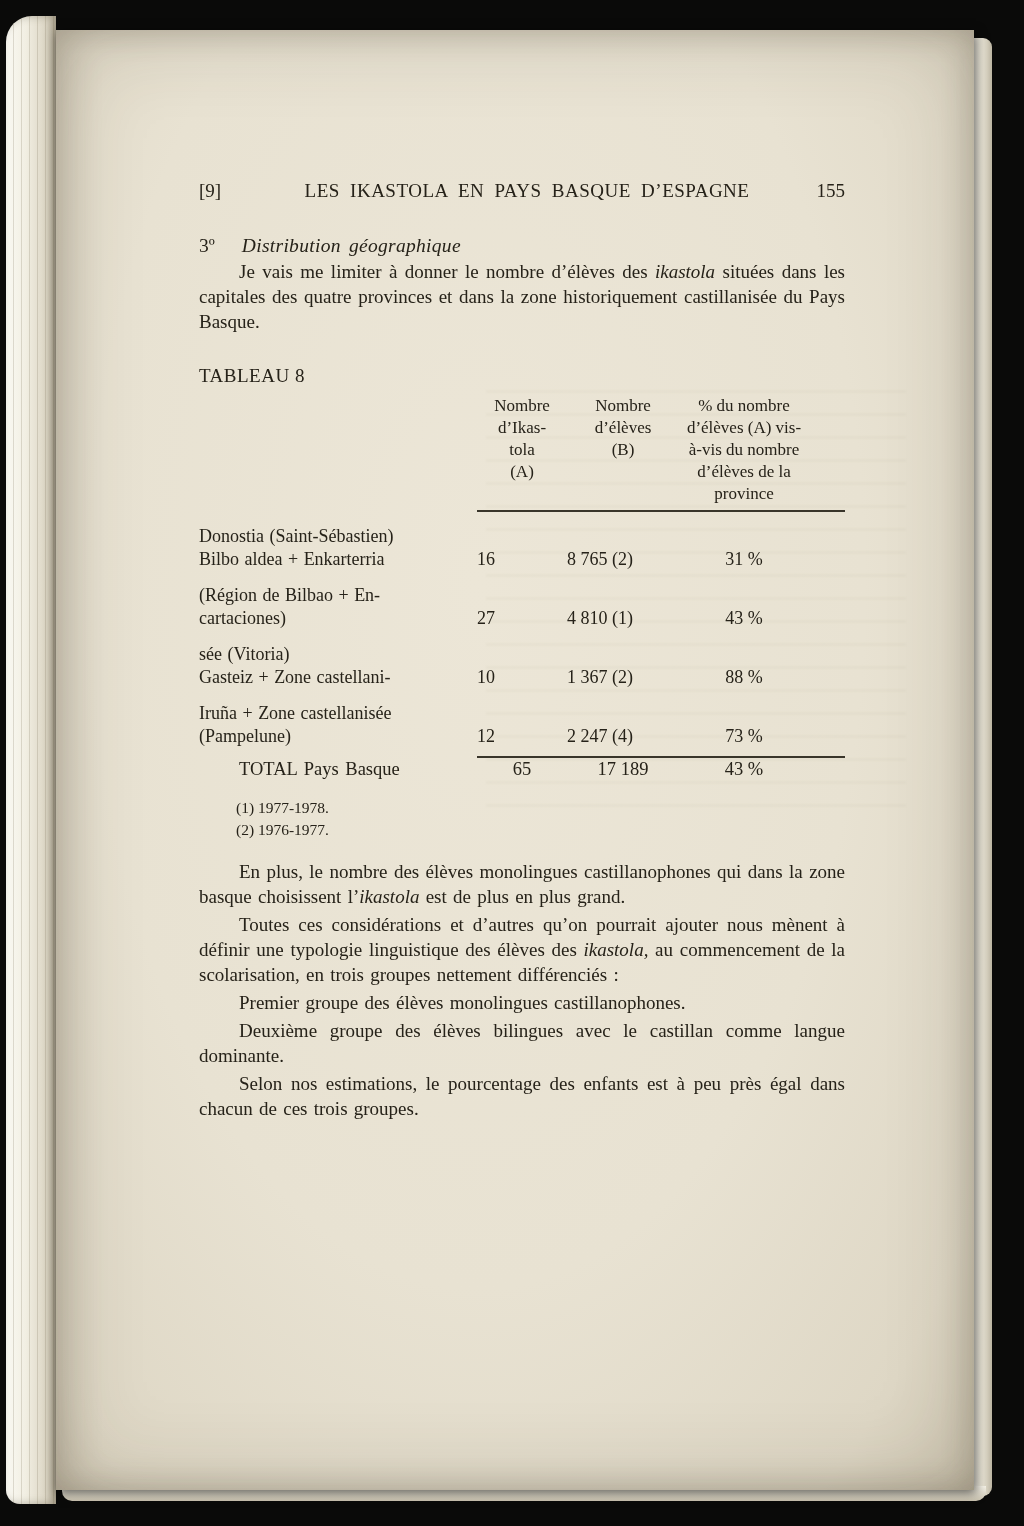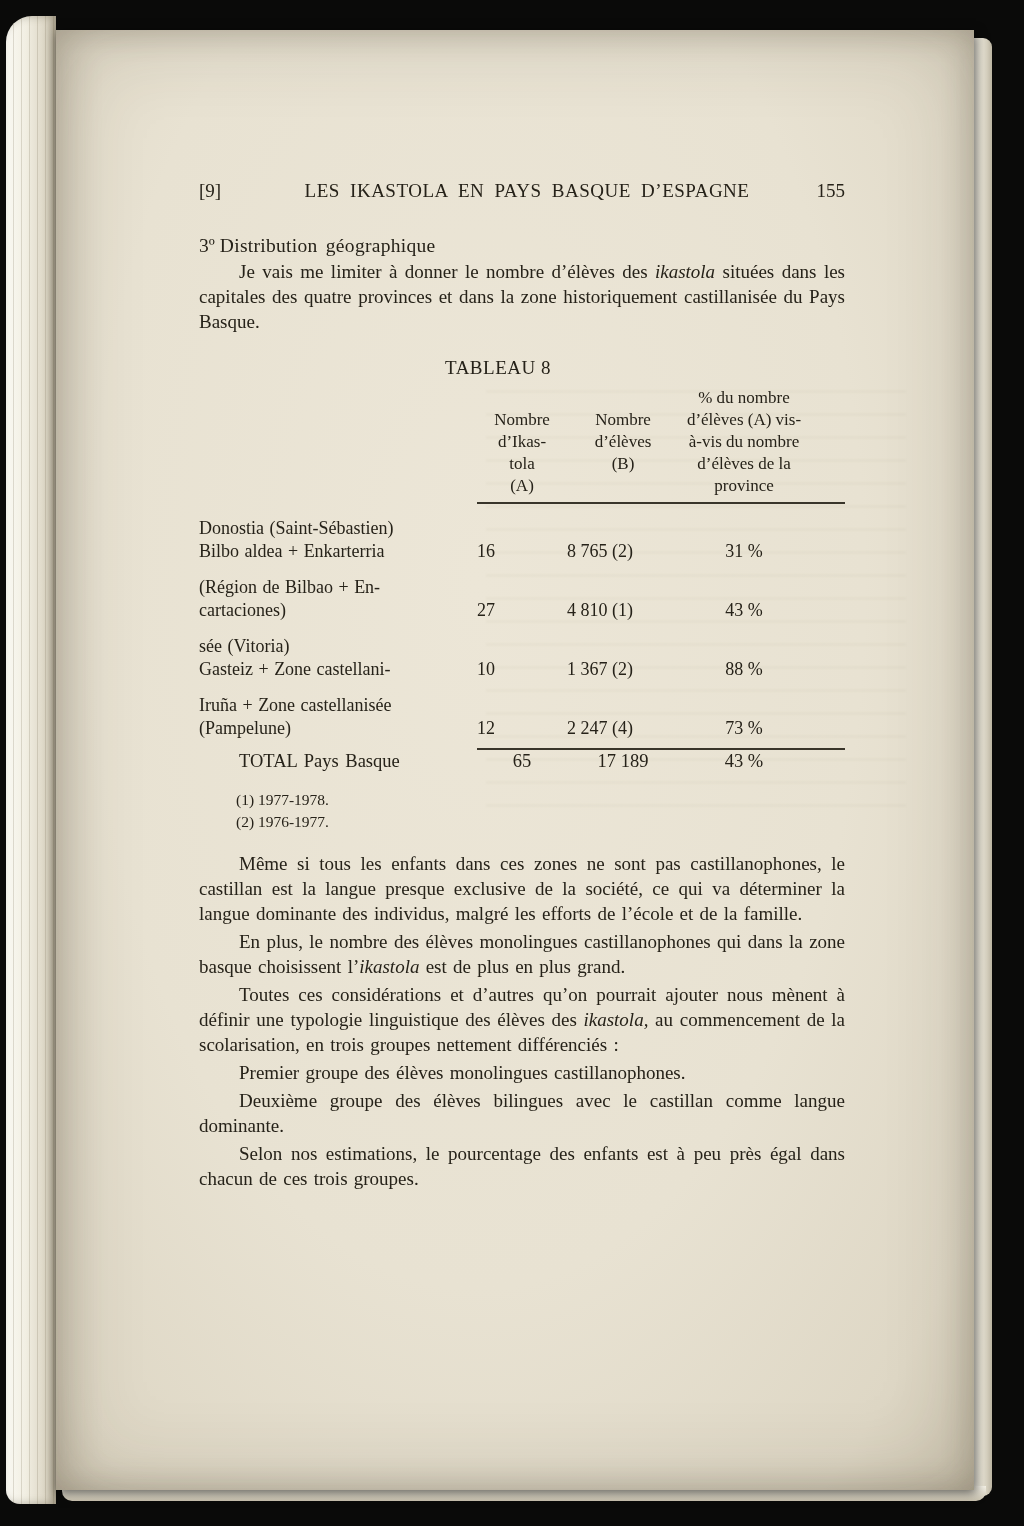--- a/index.html
+++ b/index.html
@@ -29,33 +29,33 @@
     filter:blur(1px);pointer-events:none;}
 
   .content{position:absolute;left:143px;top:0;width:646px;}
 
   .runhead{margin-top:150px;display:flex;align-items:baseline;font-size:19px;line-height:22px;}
   .runhead .bracket{width:70px;}
   .runhead .title{flex:1;text-align:center;letter-spacing:.5px;word-spacing:5px;}
   .runhead .pageno{width:60px;text-align:right;}
 
   .sechead{margin-top:31px;font-size:19.5px;line-height:26px;}
-  .sechead .num{font-style:normal;margin-right:5px;}
-  .sechead .ttl{letter-spacing:.3px;word-spacing:3px;}
+  .sechead .num{font-style:normal;margin-right:27px;}
+  .sechead .ttl{font-style:italic;letter-spacing:.3px;word-spacing:3px;}
 
   p.para{margin:0 0 3px 0;font-size:19px;line-height:25px;text-align:justify;text-indent:40px;word-spacing:1.5px;}
   .intro{margin-top:12px;}
   .it{font-style:italic;}
 
-  .caption{margin-top:21px;font-size:19px;line-height:25px;text-align:center;padding-right:48px;letter-spacing:.5px;}
+  .caption{margin-top:29px;font-size:19px;line-height:25px;text-align:left;padding-right:48px;letter-spacing:.5px;}
 
   .tgrid{display:grid;grid-template-columns:278px 90px 112px 166px;}
   .thead{margin-top:7px;font-size:17px;line-height:22px;}
   .thead .hc{text-align:center;}
-  .thead .top22{margin-top:22px;}
+  .thead .top22{}
   .thead .padC{padding-right:36px;}
 
   .rule{margin-left:278px;border-top:2px solid #39352a;height:0;}
   .rule1{margin-top:5px;}
   .rule2{margin-top:8px;}
 
   .trow{margin-top:13px;font-size:18px;line-height:23px;align-items:end;}
   .trow .lbl{word-spacing:1px;}
   .trow .va,.trow .vb{text-align:left;}
   .trow .vc{text-align:center;padding-right:36px;}
@@ -168,21 +168,20 @@
         <div class="vb">17 189</div>
         <div class="vc">43 %</div>
       </div>
 
       <div class="footnotes">
         <div>(1) 1977-1978.</div>
         <div>(2) 1976-1977.</div>
       </div>
 
       <div class="bodytext">
-        <p class="para"><span>Même si tous les enfants dans ces zones ne sont pas castillanophones, le castillan est la langue presque exclusive de la société, ce qui va déterminer la langue dominante des individus, malgré les efforts de l’école et de la famille.</span></p>
         <p class="para"><span>En plus, le nombre des élèves monolingues castillanophones qui dans la zone basque choisissent l’</span><span class="it">ikastola</span><span> est de plus en plus grand.</span></p>
         <p class="para"><span>Toutes ces considérations et d’autres qu’on pourrait ajouter nous mènent à définir une typologie linguistique des élèves des </span><span class="it">ikastola,</span><span> au commencement de la scolarisation, en trois groupes nettement différenciés :</span></p>
         <p class="para"><span>Premier groupe des élèves monolingues castillanophones.</span></p>
         <p class="para"><span>Deuxième groupe des élèves bilingues avec le castillan comme langue dominante.</span></p>
         <p class="para"><span>Selon nos estimations, le pourcentage des enfants est à peu près égal dans chacun de ces trois groupes.</span></p>
       </div>
 
     </div>
   </div>
 </div>

